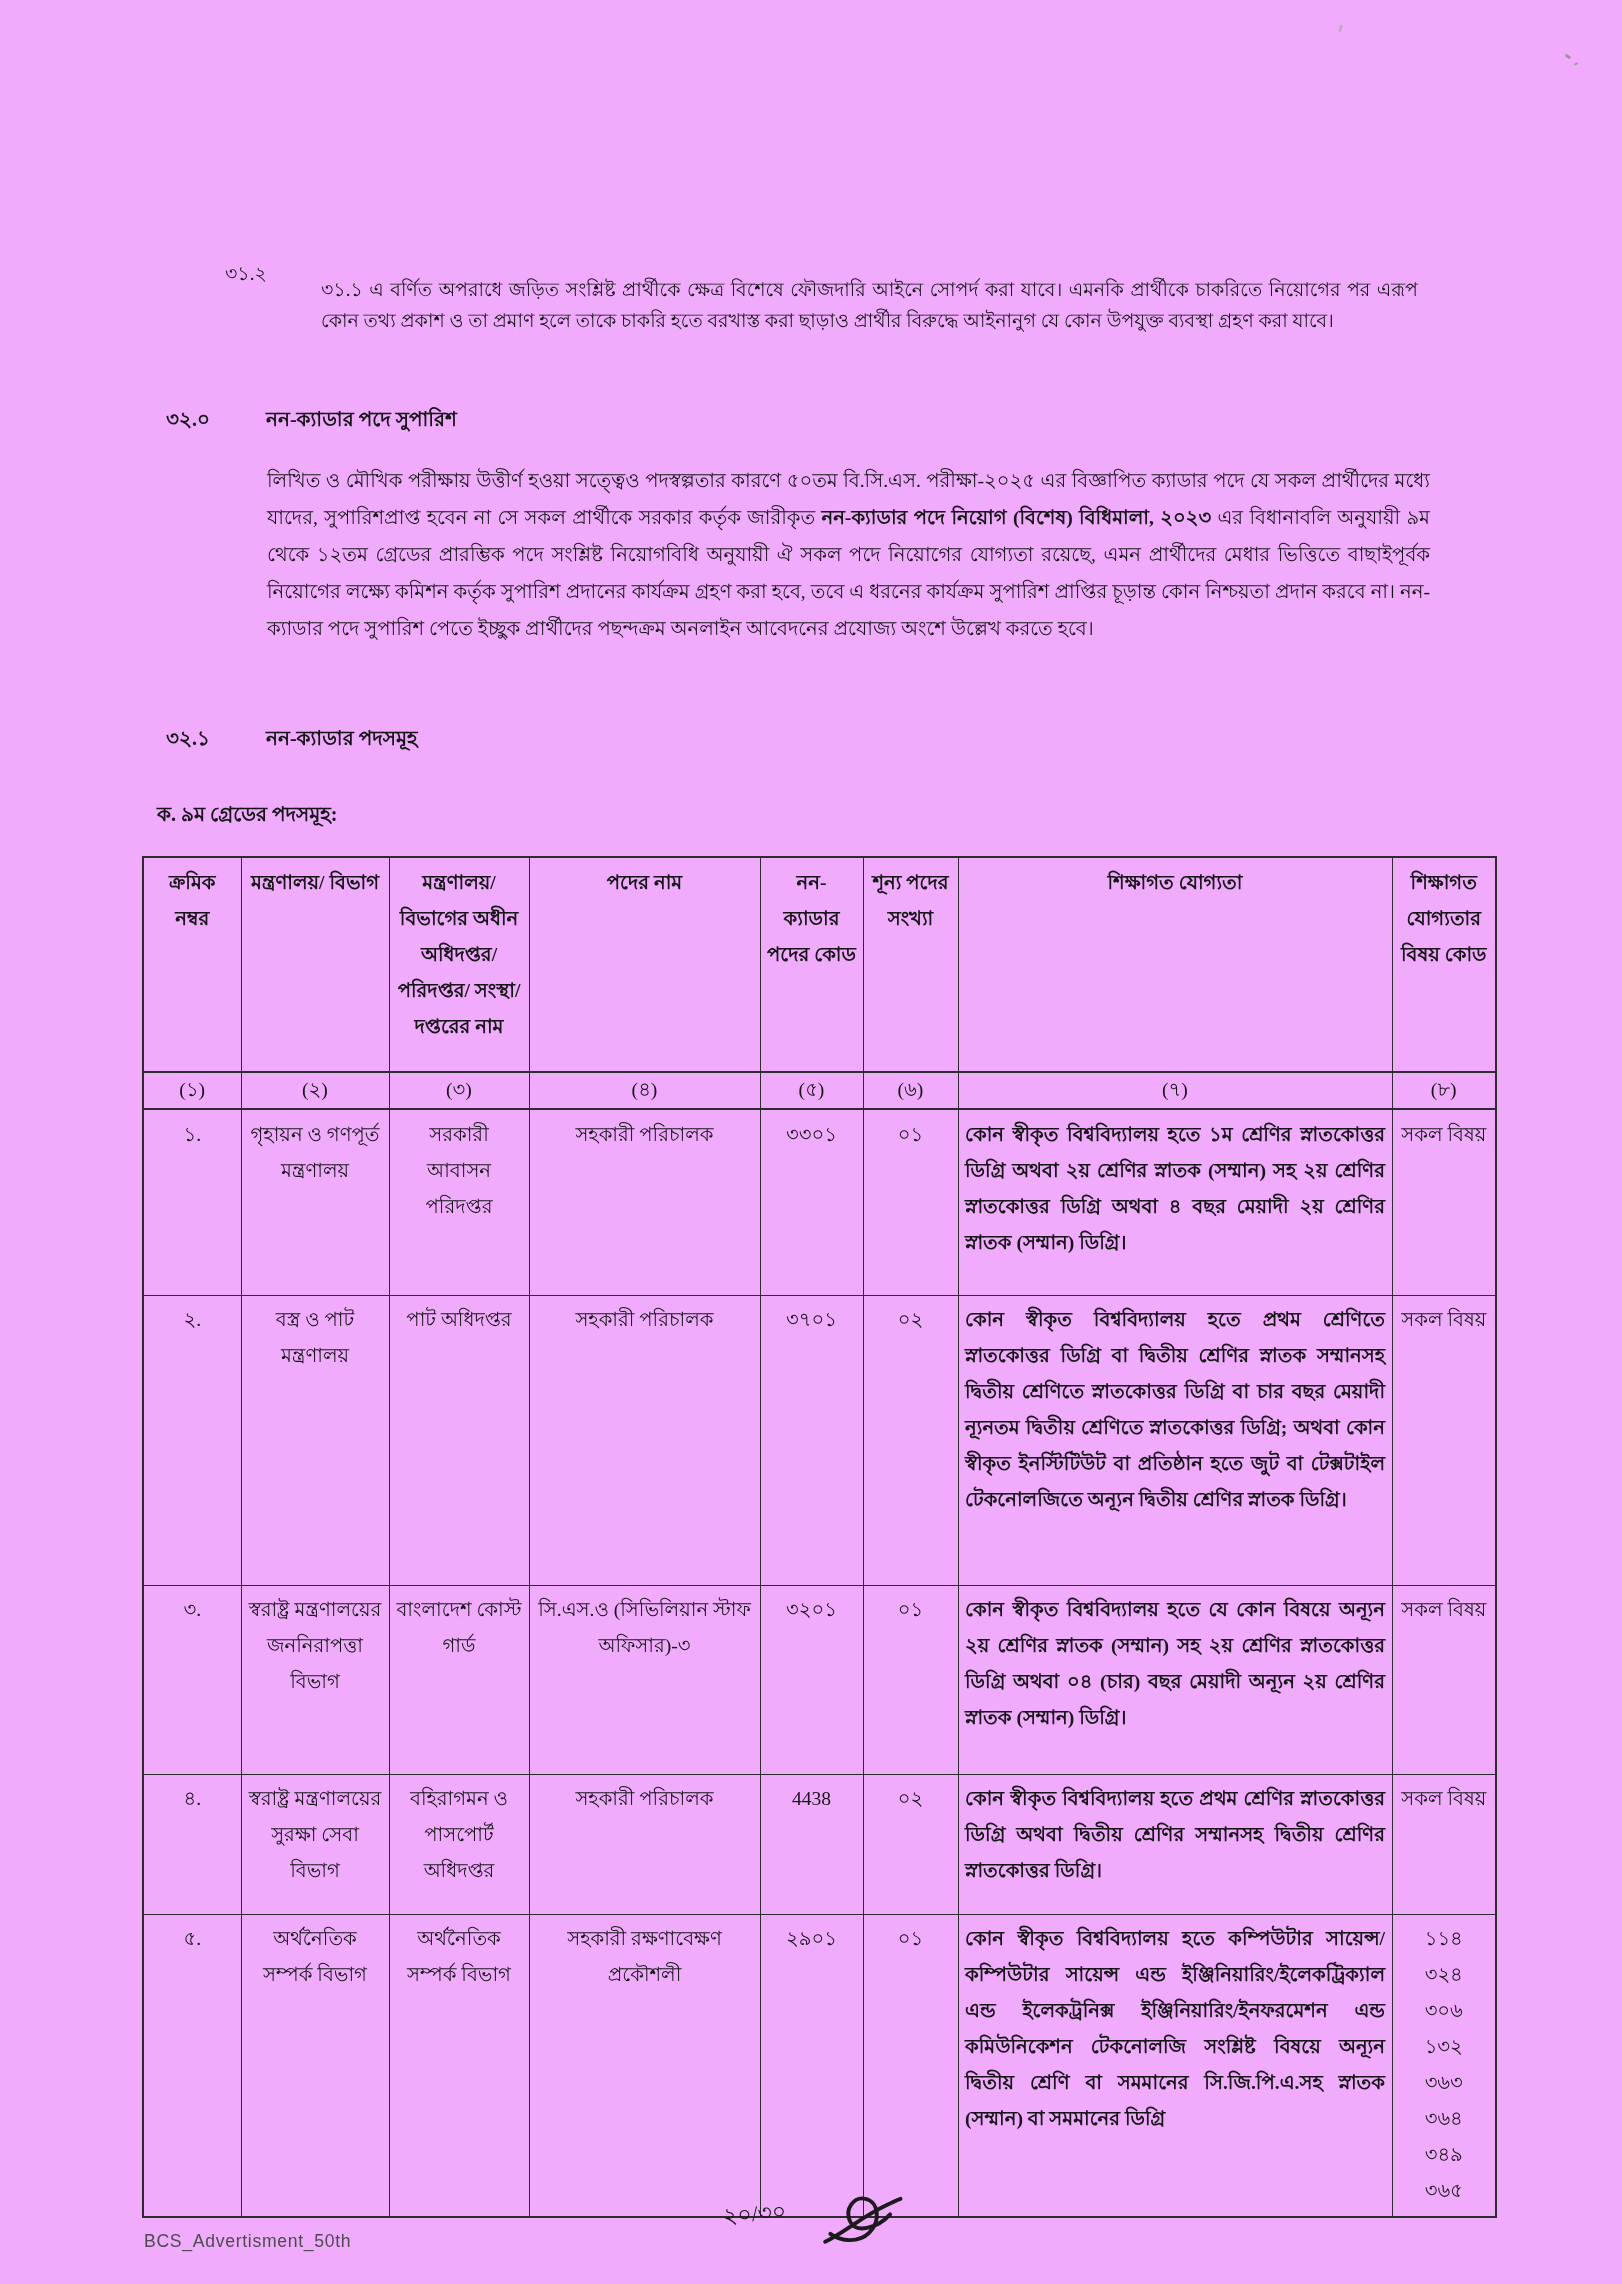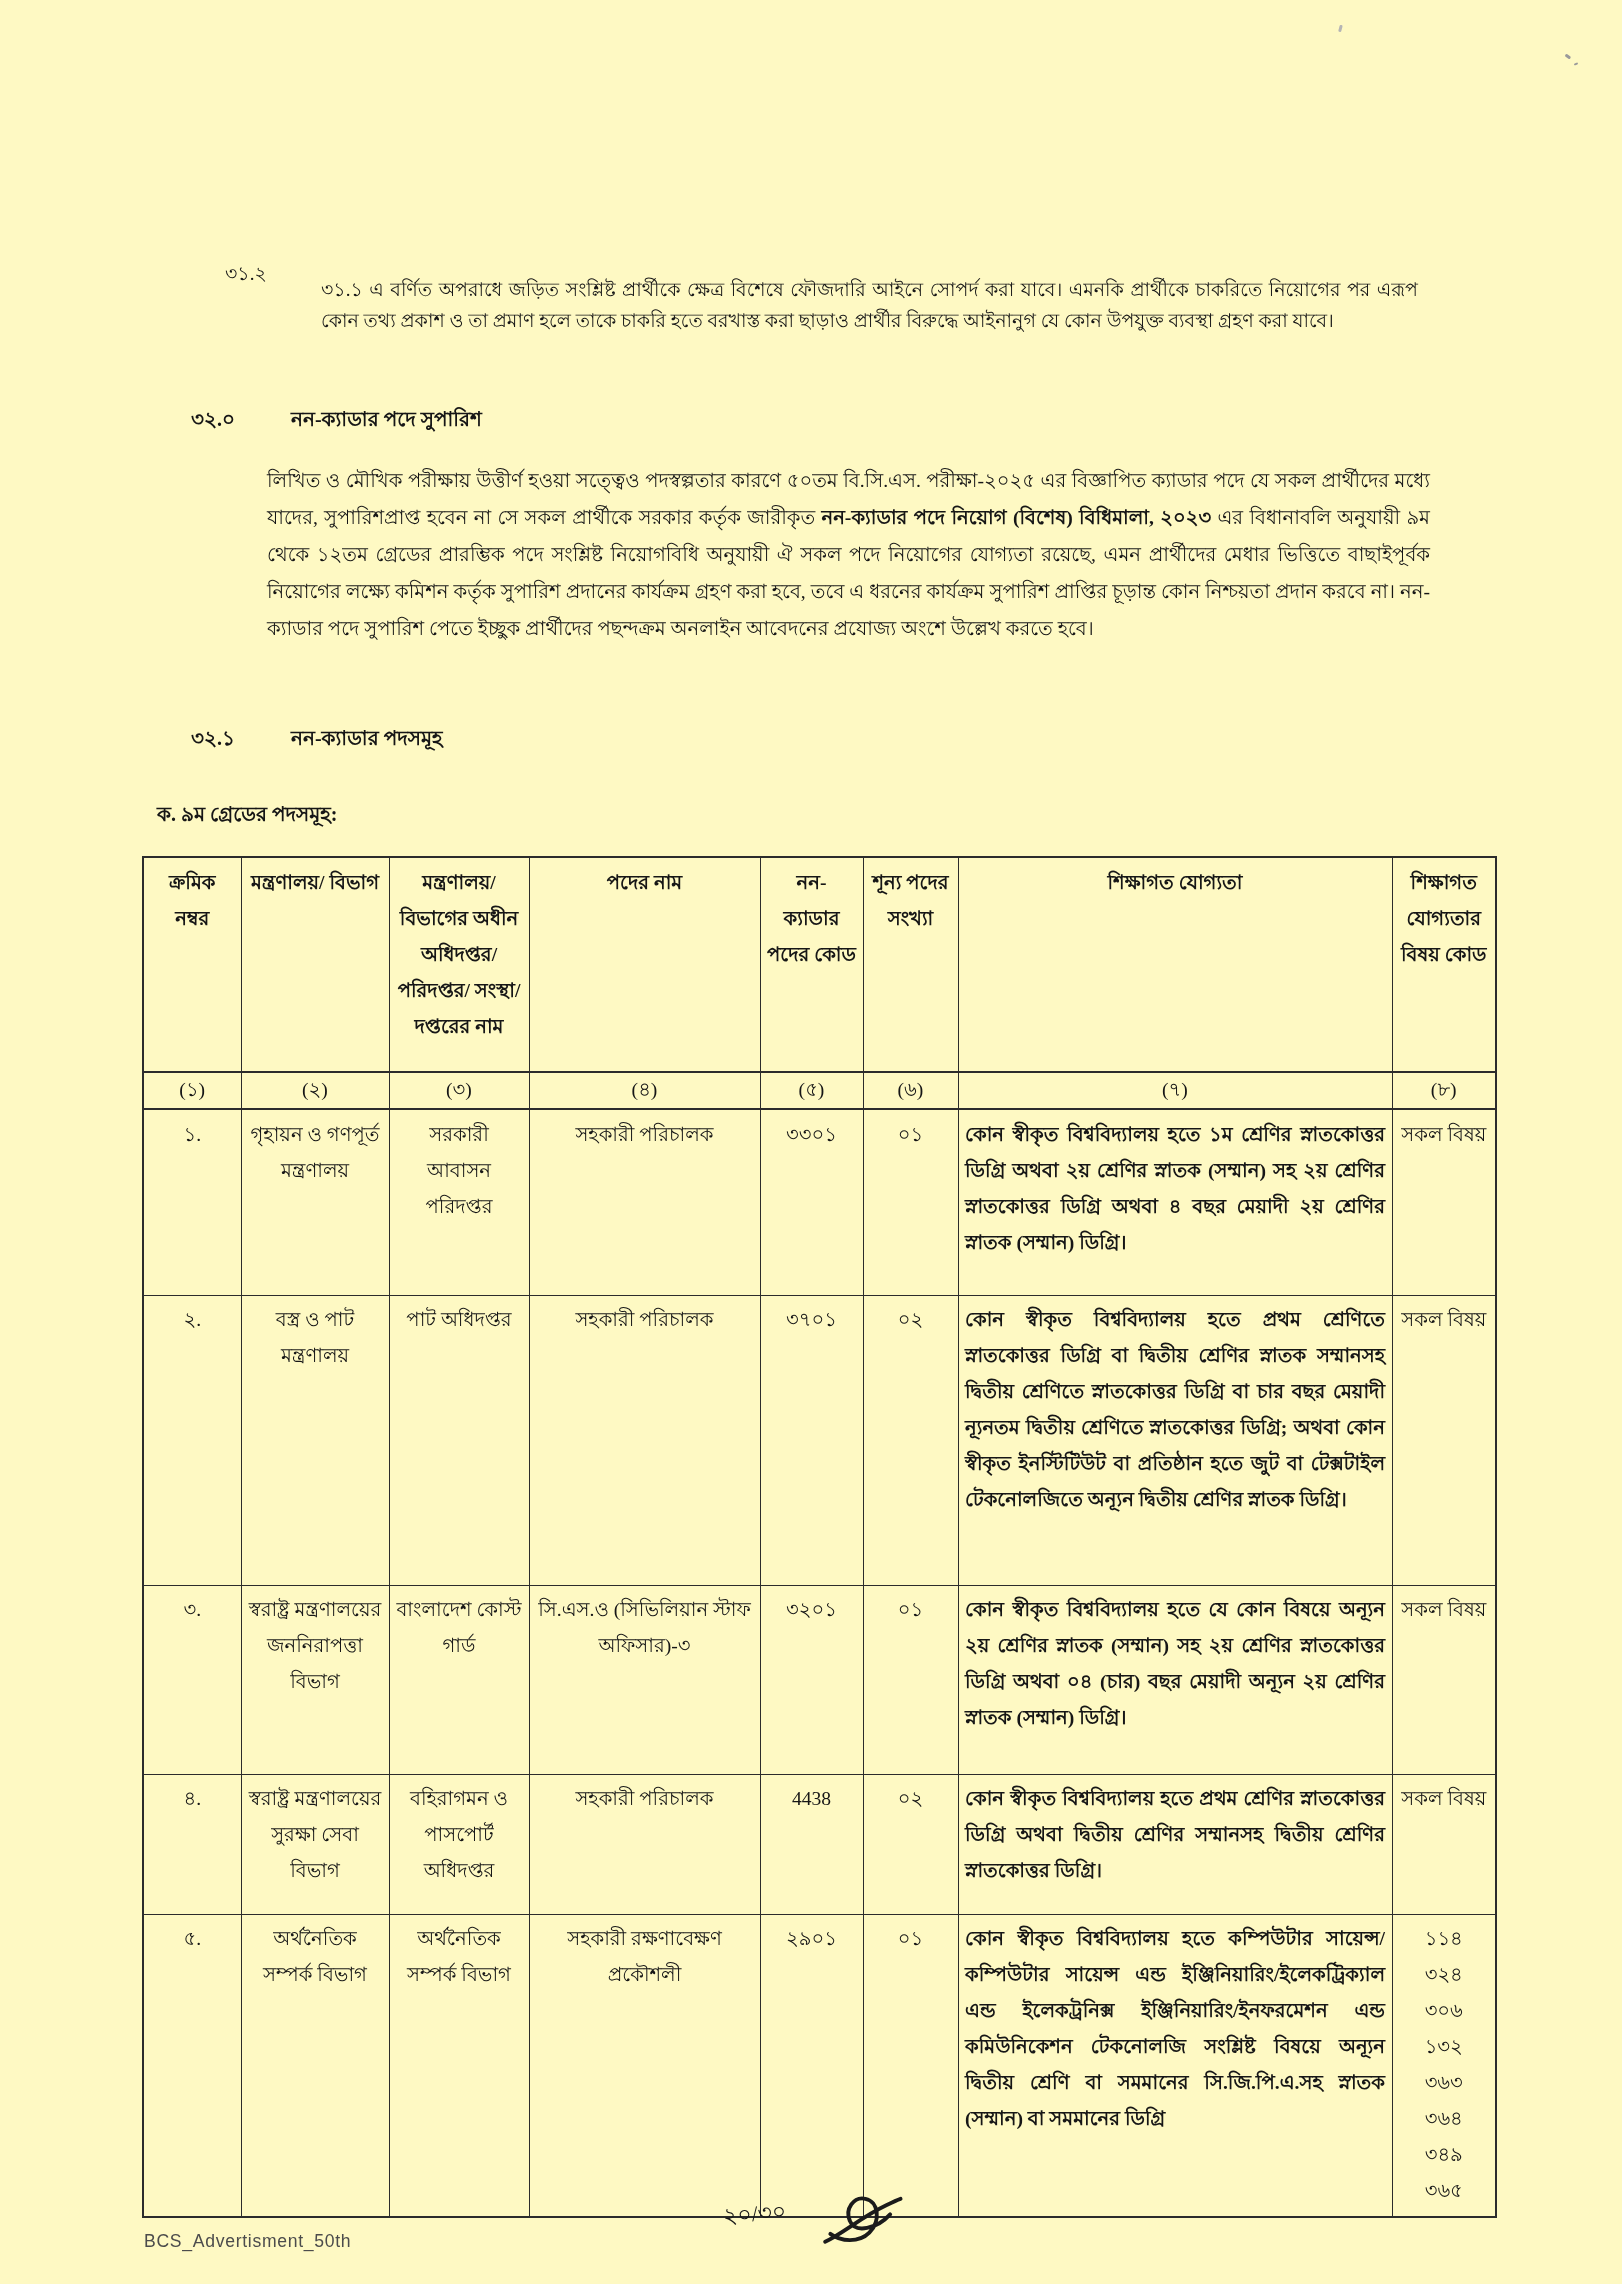--- a/index.html
+++ b/index.html
@@ -1,30 +1,30 @@
 <!DOCTYPE html>
 <html lang="bn" style="font-size:10.4px"><head>
 <meta charset="utf-8">
 <style>
   html,body{margin:0;padding:0;background:#d9d9d9;}
   .page{
     position:relative;
     width:1623px;height:2284px;
-    background:#fef9c3;
+    background:#f0abfc;
     color:#161616;
     font-family:"Liberation Serif","DejaVu Serif",serif;
     overflow:hidden;
   }
   
   .clause-31{position:absolute;left:225px;top:258px;width:1209px;display:flex;}
   .clause-31 .num{flex:none;width:80px;font-size:19px;line-height:31px;}
   .clause-31 .txt{margin:16px;font-size:19px;line-height:31px;text-align:justify;}
   
   .sec-head{display:flex;font-weight:bold;font-size:20px;line-height:26px;}
-  .sec-head .num{flex:none;width:100px;margin-left:25px;}
+  .sec-head .num{flex:none;width:100px;}
   .sec320{position:absolute;left:166px;top:406px;width:1266px;}
   .sec320 .body{margin:30px 16px 0 101px;width:1163px;font-size:19.6px;line-height:37px;text-align:justify;}
   
   .sec321{position:absolute;left:166px;top:725px;width:914px;}
   
   .grade9{position:absolute;left:157px;top:799px;font-weight:bold;font-size:20px;}
   
   table.posts{
     position:absolute;left:142px;top:856px;width:1353px;
     border-collapse:collapse;table-layout:fixed;

